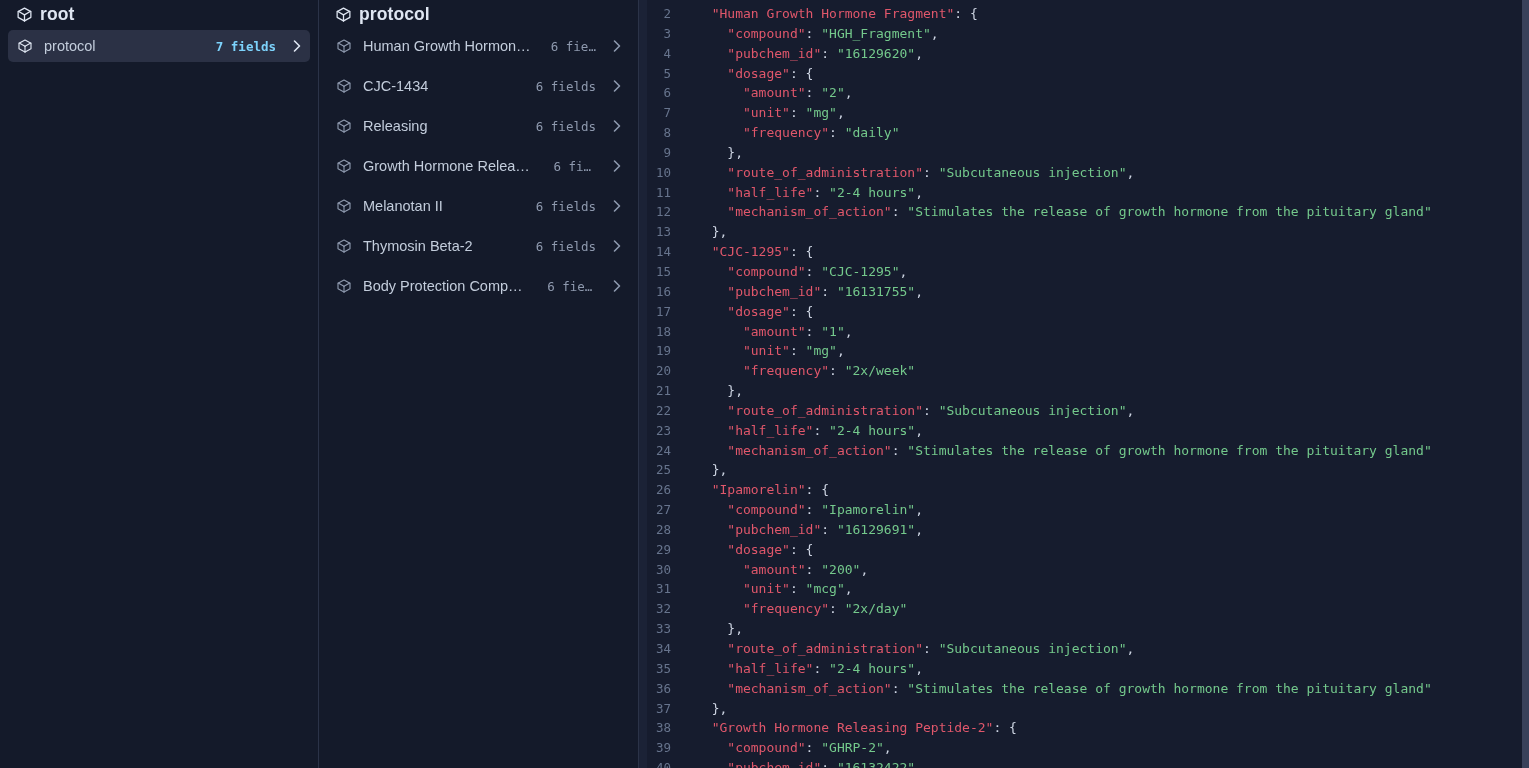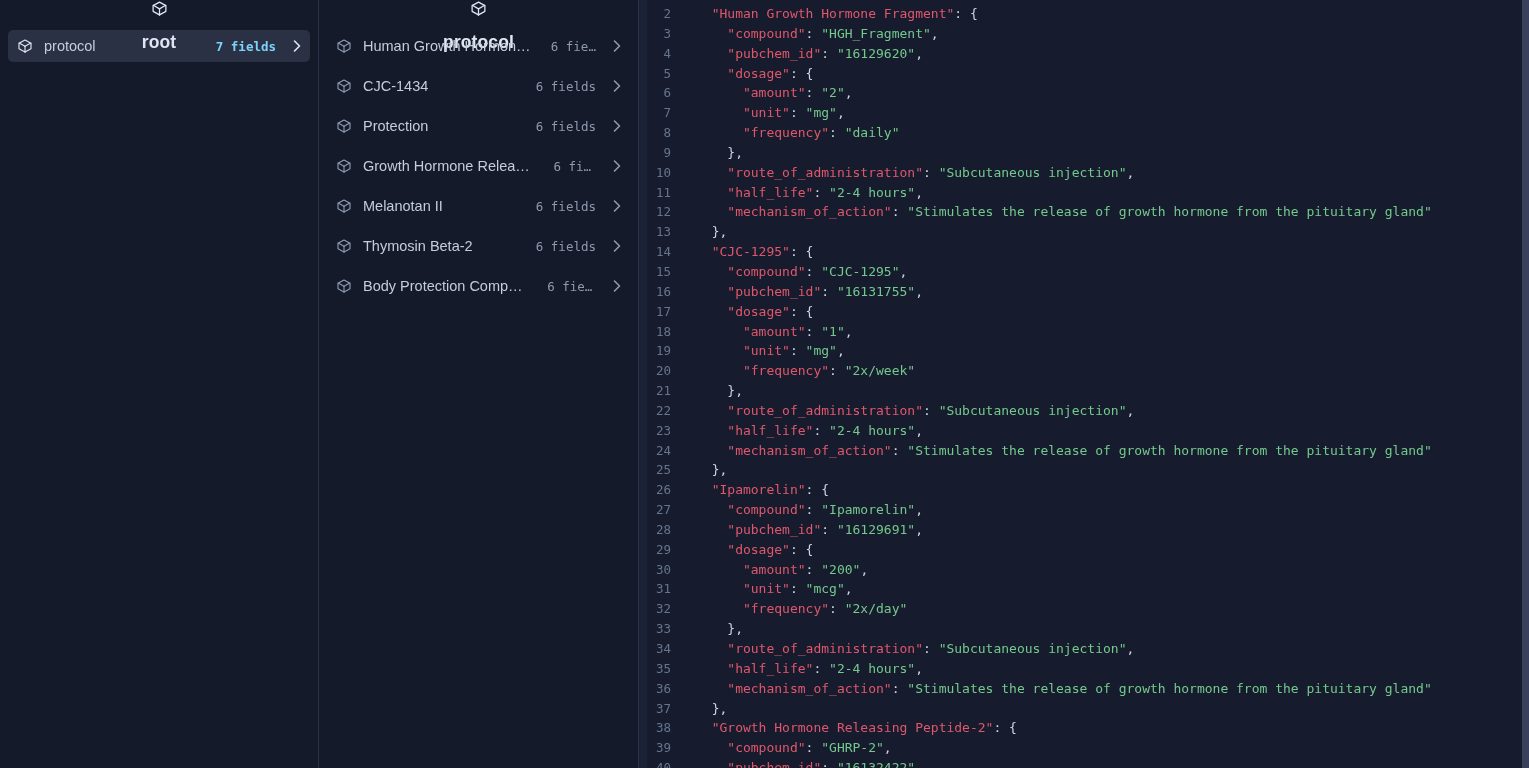--- a/index.html
+++ b/index.html
@@ -29,25 +29,24 @@
     width: 320px;
     height: 768px;
     background: #141a2a;
     border-right: 1px solid #2b3348;
     flex: 0 0 320px;
     padding: 0 8px;
   }
   .panel-header {
     display: flex;
     align-items: center;
-    gap: 15px;
+    gap: 7px;
     height: 28px;
     padding: 0 8px;
     margin-top: 0;
-    flex-direction: column;
   }
   .panel-header .title {
     font-size: 17.5px;
     font-weight: bold;
     color: #dfe6f2;
     letter-spacing: 0.1px;
   }
   .cube {
     display: inline-block;
     width: 17px; height: 17px;
@@ -234,21 +233,21 @@
           </span>
         </div>
         <div class="row">
           <span class="cube">
             <svg width="16" height="16" viewBox="0 0 24 24" fill="none" stroke="#8e99ae" stroke-width="1.7" stroke-linecap="round" stroke-linejoin="round">
               <path d="M21 16V8l-9-5-9 5v8l9 5 9-5z"></path>
               <path d="M3.3 7.5L12 12.5l8.7-5"></path>
               <path d="M12 12.5V21.5"></path>
             </svg>
           </span>
-          <span class="rname">Protection</span>
+          <span class="rname">Releasing</span>
           <span class="rcount">6 fields</span>
           <span class="chev">
             <svg width="10" height="14" viewBox="0 0 10 14" fill="none" stroke="#8e99ae" stroke-width="1.6" stroke-linecap="round" stroke-linejoin="round">
               <path d="M2.5 2L7.5 7l-5 5"></path>
             </svg>
           </span>
         </div>
         <div class="row">
           <span class="cube">
             <svg width="16" height="16" viewBox="0 0 24 24" fill="none" stroke="#8e99ae" stroke-width="1.7" stroke-linecap="round" stroke-linejoin="round">

